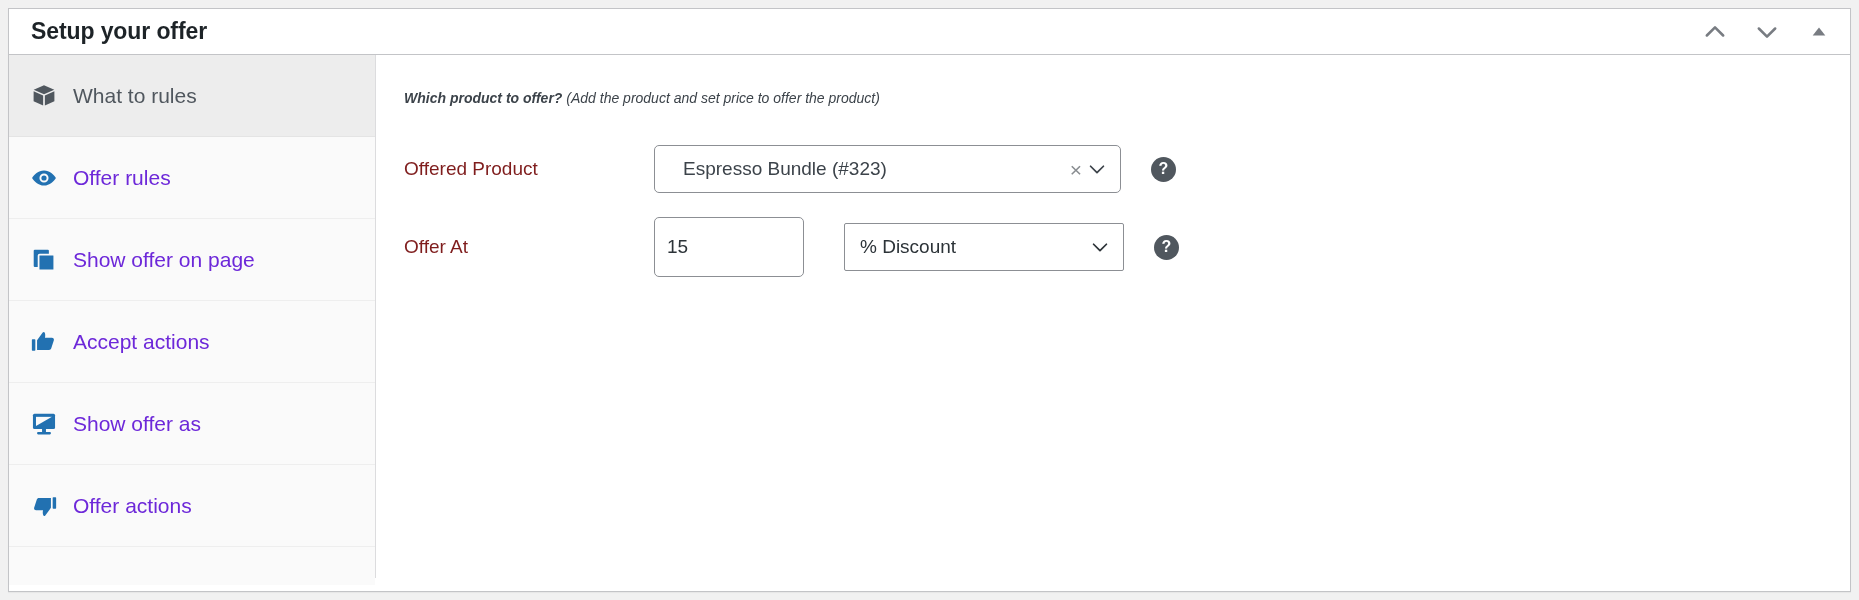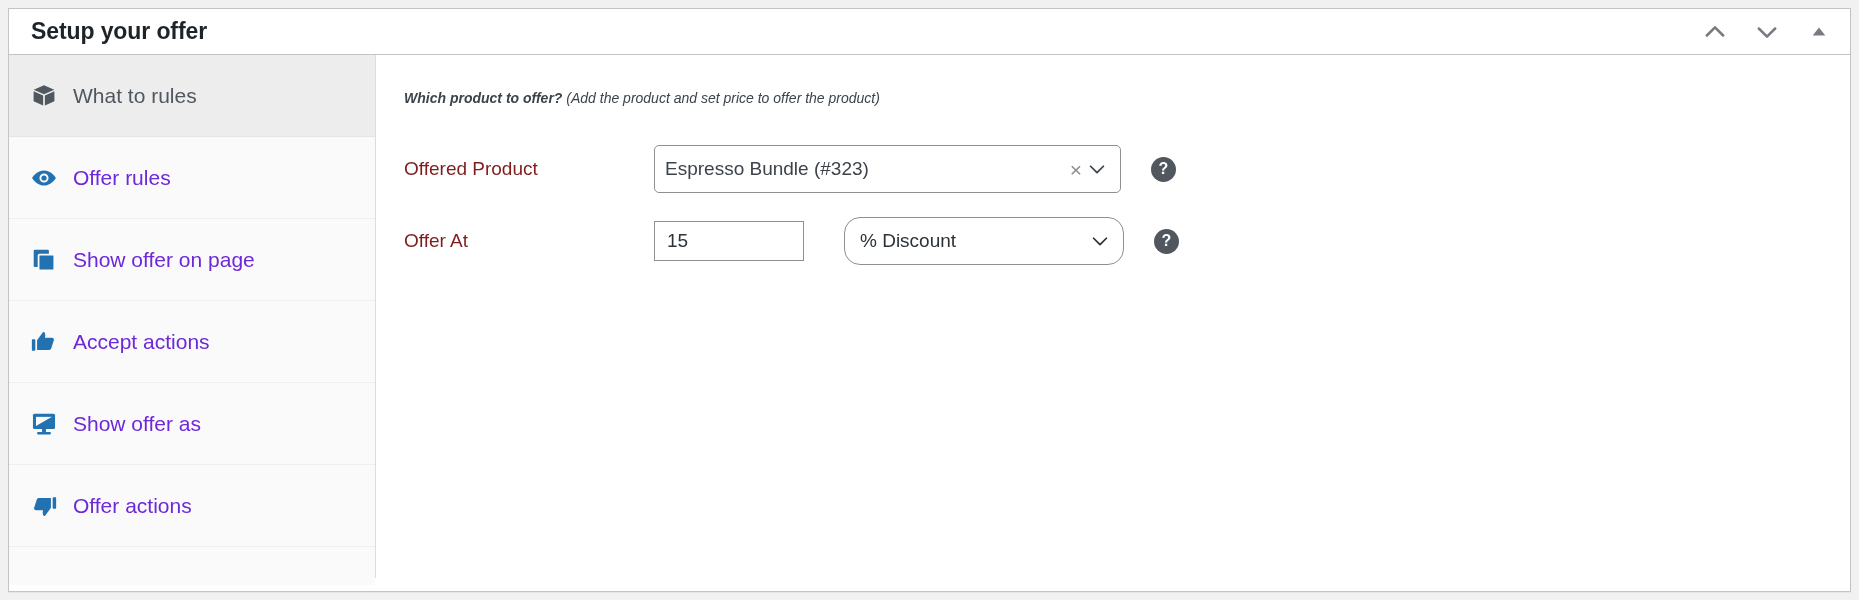--- a/index.html
+++ b/index.html
@@ -132,21 +132,21 @@
   
   .select2 {
     position: relative;
     width: 467px;
     height: 48px;
     border: 1px solid #8c8f94;
     border-radius: 5px;
     background: #fff;
     display: flex;
     align-items: center;
-    padding: 0 12px 0 10px;
+    padding: 0 12px 0 28px;
     cursor: pointer;
   }
   .select2-value {
     flex: 1;
     font-size: 19px;
     color: #3c434a;
     white-space: nowrap;
     overflow: hidden;
     text-overflow: ellipsis;
   }
@@ -155,38 +155,38 @@
     font-size: 21px;
     line-height: 1;
     margin-right: 4px;
     cursor: pointer;
     font-family: "Liberation Sans", sans-serif;
   }
   .select2-arrow { color: #3c434a; display: flex; align-items: center; }
 
   .text-input {
     width: 150px;
-    height: 40px;
+    height: 60px;
     border: 1px solid #8c8f94;
-    border-radius: 0;
+    border-radius: 5px;
     background: #fff;
     font-size: 19px;
     color: #2c3338;
     padding: 18px 12px;
     font-family: "Liberation Sans", sans-serif;
     outline: none;
   }
 
   .select-native {
     position: relative;
     width: 280px;
     height: 48px;
     margin-left: 40px;
     border: 1px solid #8c8f94;
-    border-radius: 16px;
+    border-radius: 2px;
     background: #fff;
     display: flex;
     align-items: center;
     padding: 0 12px 0 15px;
     cursor: pointer;
   }
   .select-native .sel-value {
     flex: 1;
     font-size: 19px;
     color: #2c3338;

